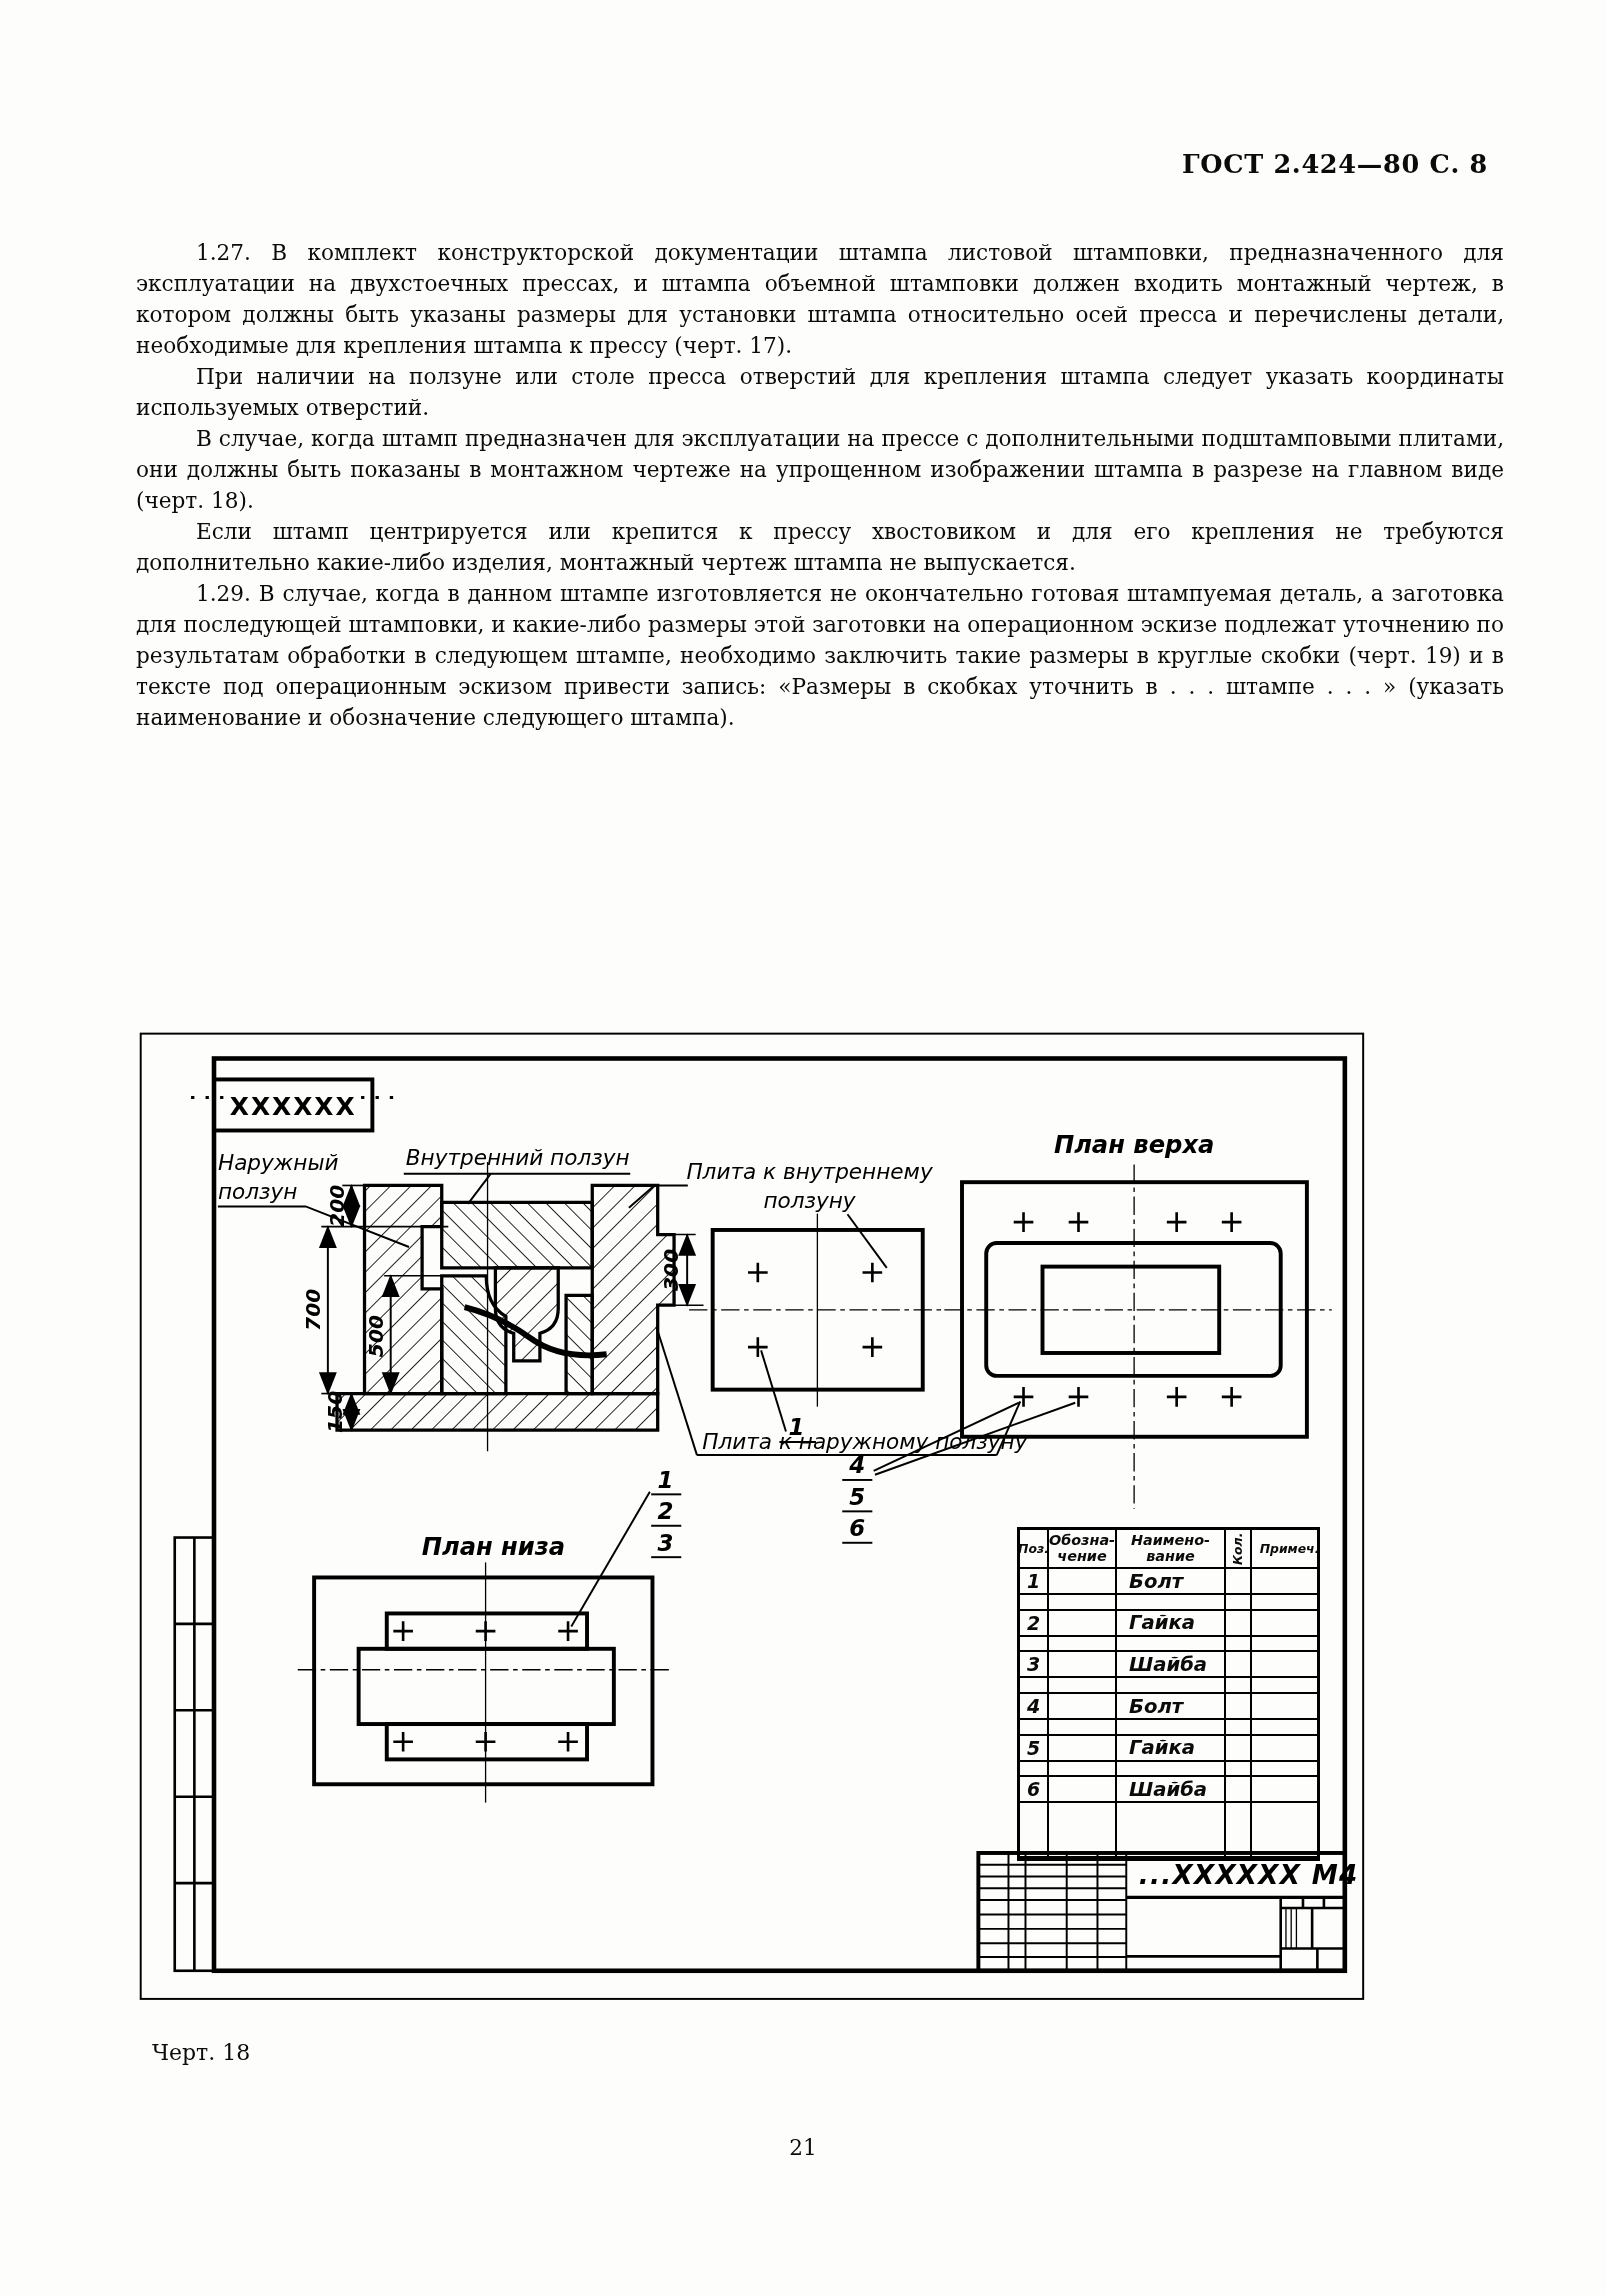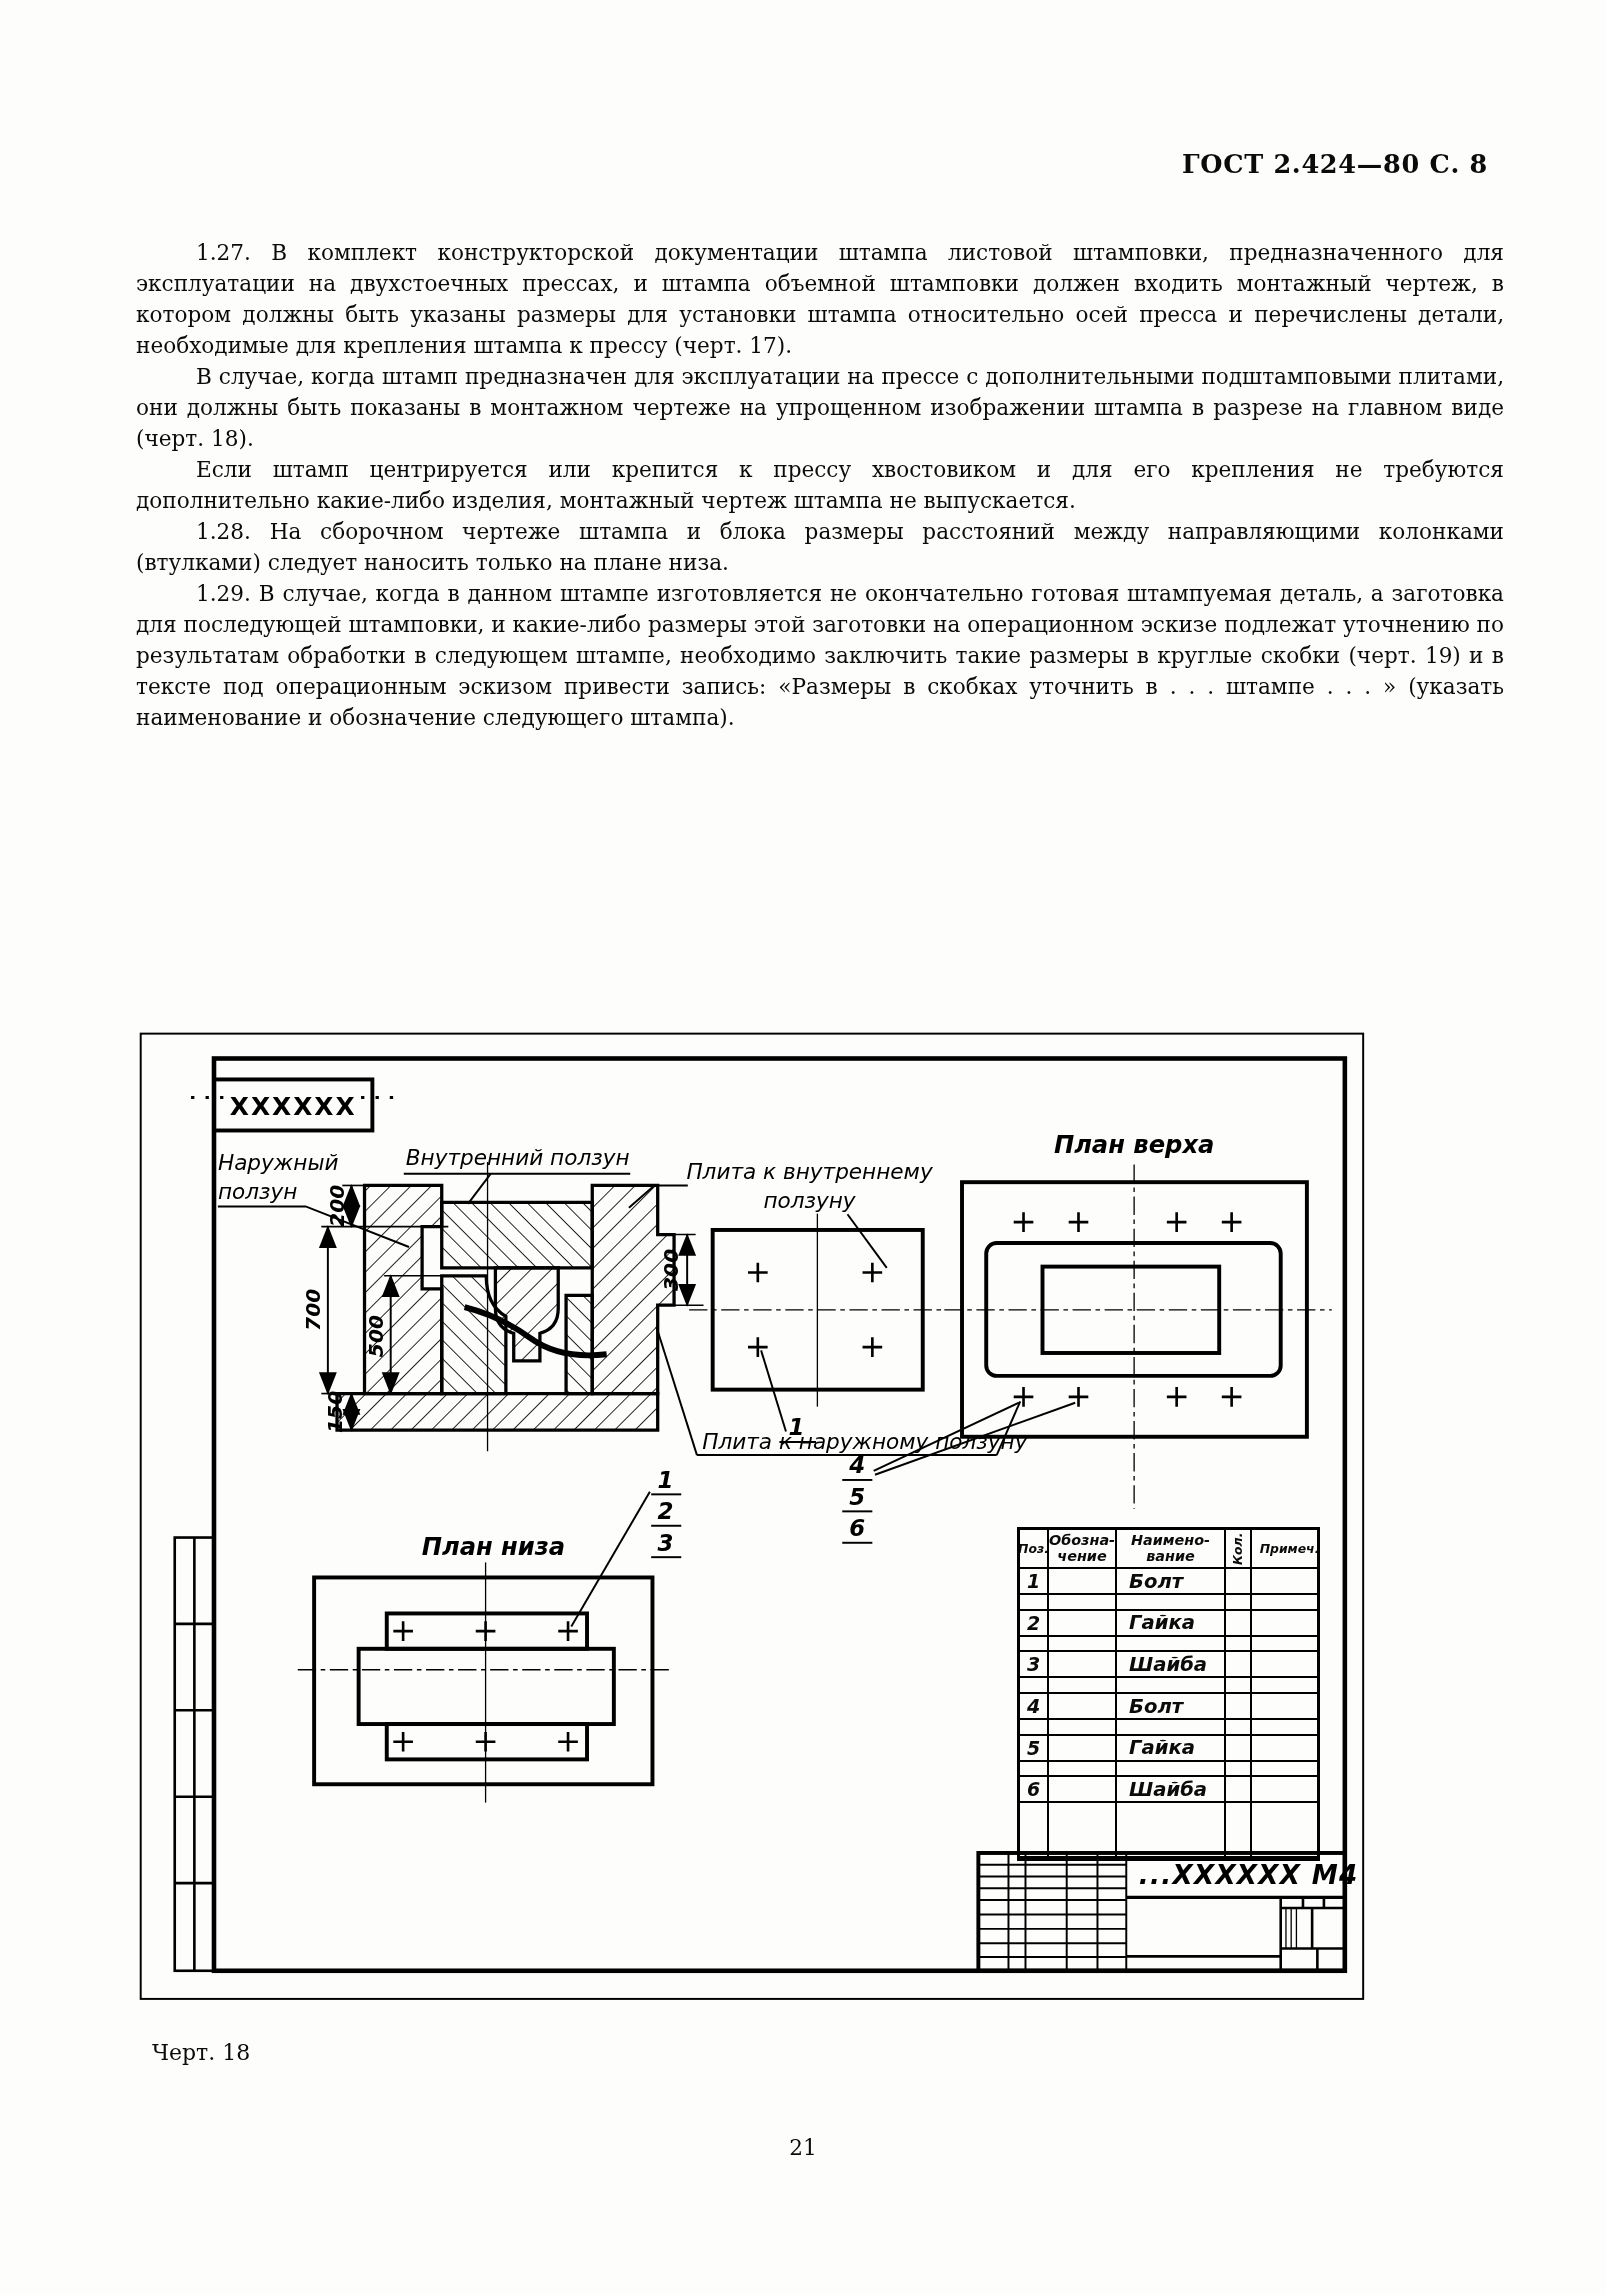--- a/index.html
+++ b/index.html
@@ -44,23 +44,23 @@
 </style>
 </head>
 <body>
 
 <div id="page">
 
   <div id="gost-header">ГОСТ 2.424—80 С. 8</div>
 
   <div id="body-text">
     <p>1.27. В комплект конструкторской документации штампа листовой штамповки, предназначенного для эксплуатации на двухстоечных прессах, и штампа объемной штамповки должен входить монтажный чертеж, в котором должны быть указаны размеры для установки штампа относительно осей пресса и перечислены детали, необходимые для крепления штампа к прессу (черт. 17).</p>
+    <p>При наличии на ползуне или столе пресса отверстий для крепления штампа следует указать координаты используемых отверстий.</p>
     <p>В случае, когда штамп предназначен для эксплуатации на прессе с дополнительными подштамповыми плитами, они должны быть показаны в монтажном чертеже на упрощенном изображении штампа в разрезе на главном виде (черт. 18).</p>
     <p>Если штамп центрируется или крепится к прессу хвостовиком и для его крепления не требуются дополнительно какие-либо изделия, монтажный чертеж штампа не выпускается.</p>
-    <p>1.28. На сборочном чертеже штампа и блока размеры расстояний между направляющими колонками (втулками) следует наносить только на плане низа.</p>
     <p>1.29. В случае, когда в данном штампе изготовляется не окончательно готовая штампуемая деталь, а заготовка для последующей штамповки, и какие-либо размеры этой заготовки на операционном эскизе подлежат уточнению по результатам обработки в следующем штампе, необходимо заключить такие размеры в круглые скобки (черт. 19) и в тексте под операционным эскизом привести запись: «Размеры в скобках уточнить в . . . штампе . . . » (указать наименование и обозначение следующего штампа).</p>
   </div>
 
   <div id="figure">
     <svg width="1247" height="998" viewBox="0 0 1905 1525">
       <defs>
         <pattern id="hA" width="22" height="22" patternUnits="userSpaceOnUse" patternTransform="rotate(45)">
           <line x1="0" y1="0" x2="0" y2="22" stroke="#000" stroke-width="2.6"></line>
         </pattern>
         <pattern id="hB" width="20" height="20" patternUnits="userSpaceOnUse" patternTransform="rotate(-45)">

